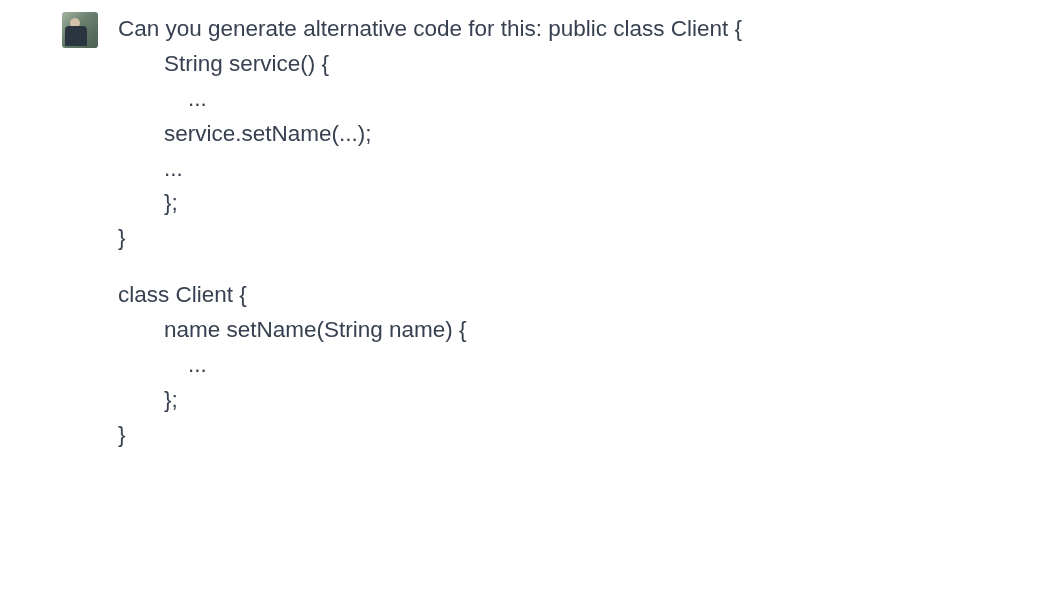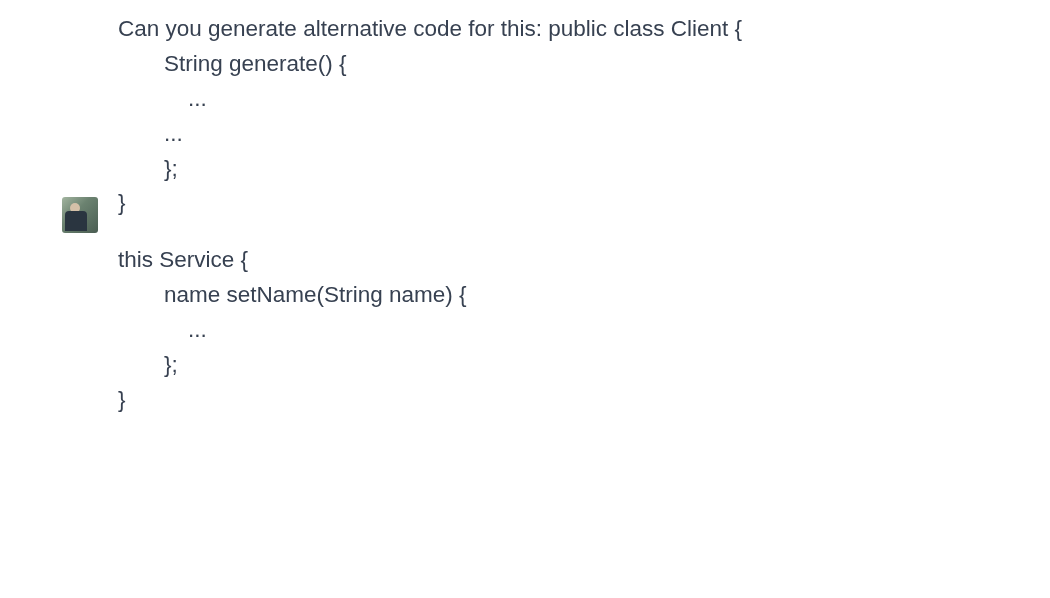--- a/index.html
+++ b/index.html
@@ -10,21 +10,21 @@
     body {
       font-family: -apple-system, BlinkMacSystemFont, "Segoe UI", Helvetica, Arial, sans-serif;
       background: #ffffff;
       color: #374151;
       width: 1050px;
       height: 598px;
       padding: 12px 0;
     }
     .message-row {
       display: flex;
-      align-items: center;
+      align-items: flex-start;
       gap: 20px;
       padding-left: 62px;
     }
     .avatar {
       width: 36px;
       height: 36px;
       border-radius: 3px;
       background: linear-gradient(135deg, #a3b5a0 0%, #6b8270 40%, #4a5d52 100%);
       flex-shrink: 0;
       position: relative;
@@ -70,25 +70,26 @@
       height: 22px;
     }
   </style>
 </head>
 <body>
 
 <div class="message-row">
   <div class="avatar"></div>
   <div class="message-content">
     <div class="code-line">Can you generate alternative code for this: public class Client {</div>
-    <div class="code-line indent-1">String generate() {</div>
+    <div class="code-line indent-1">String service() {</div>
     <div class="code-line indent-2">...</div>
+    <div class="code-line indent-1">service.setName(...);</div>
     <div class="code-line indent-1">...</div>
     <div class="code-line indent-1">};</div>
     <div class="code-line">}</div>
     <div class="gap-line"></div>
-    <div class="code-line">this Service {</div>
+    <div class="code-line">class Client {</div>
     <div class="code-line indent-1">name setName(String name) {</div>
     <div class="code-line indent-2">...</div>
     <div class="code-line indent-1">};</div>
     <div class="code-line">}</div>
   </div>
 </div>
 
 </body></html>

